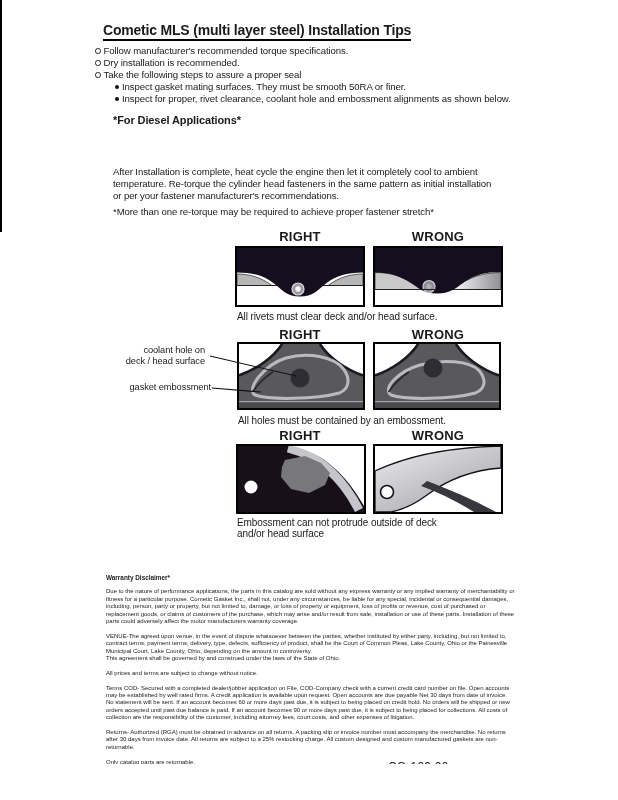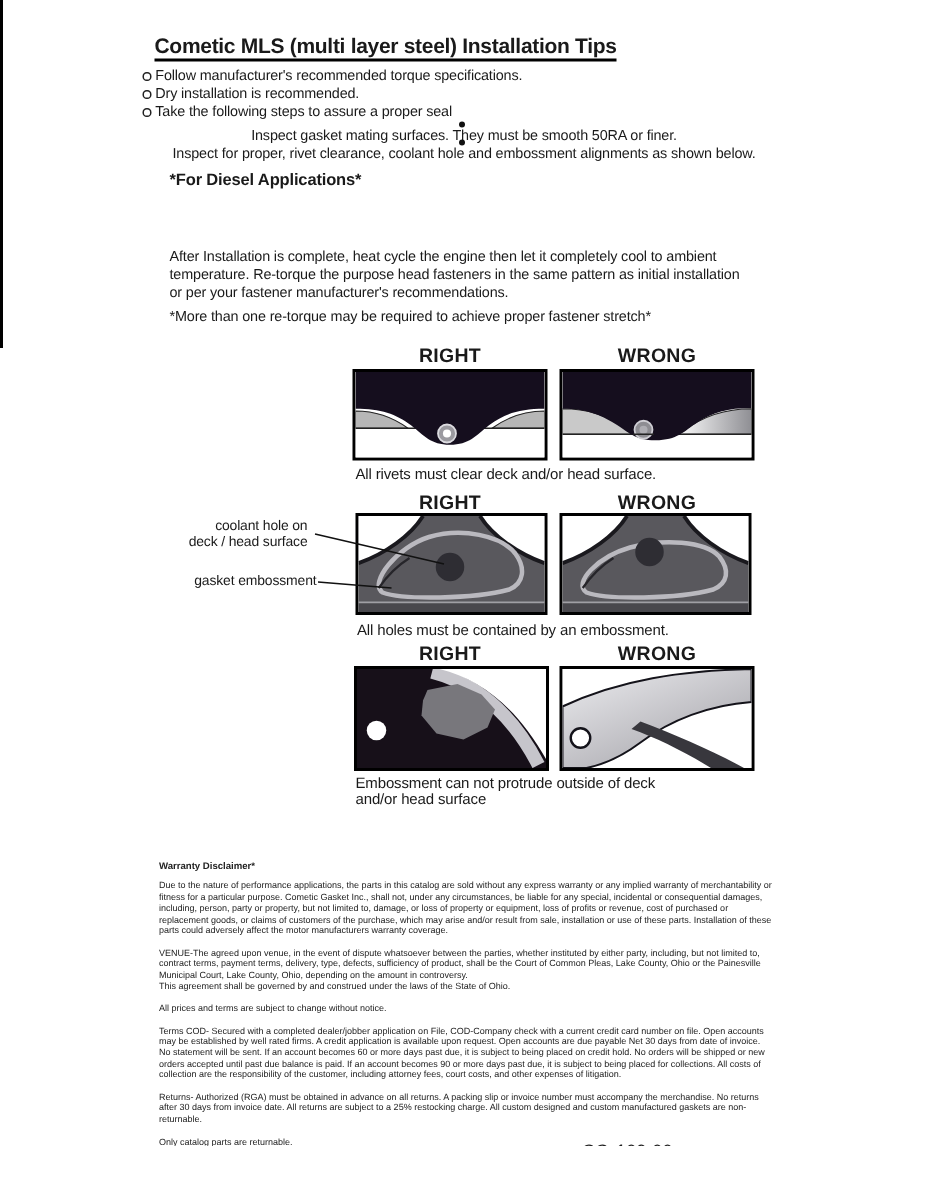--- a/index.html
+++ b/index.html
@@ -8,21 +8,21 @@
   .edge-line{position:absolute;left:0;top:0;width:2px;height:232px;background:#000;}
 
   .title{position:absolute;left:103px;top:22px;font-size:14px;font-weight:bold;
          letter-spacing:-0.2px;border-bottom:2px solid #000;padding-bottom:1px;white-space:nowrap;}
 
   .tips{position:absolute;left:95px;top:45px;font-size:9.6px;line-height:12px;letter-spacing:-0.1px;}
   .tip{display:flex;align-items:center;white-space:nowrap;height:12px;}
   .tip .mk{flex:none;margin-right:3px;}
   .mk-o{width:3.5px;height:3.5px;border:1px solid #222;border-radius:50%;display:inline-block;}
   .mk-d{width:4px;height:4px;background:#111;border-radius:50%;display:inline-block;}
-  .tip.sub{padding-left:20px;flex-direction:column;}
+  .tip.sub{padding-left:20px;}
 
   .diesel-h{position:absolute;left:113px;top:114px;font-size:11px;font-weight:bold;letter-spacing:-0.1px;}
   .dblock{position:absolute;left:113px;font-size:9.6px;line-height:11.9px;letter-spacing:-0.1px;}
   .dblock div{white-space:nowrap;}
   .p1{top:133px;} .p2{top:166px;} .p3{top:206px;}
 
   .fig-head{position:absolute;width:130px;text-align:center;font-size:13px;font-weight:bold;letter-spacing:0.2px;}
   .c1{left:235px;} .c2{left:373px;}
   .hr1{top:229px;} .hr2{top:327px;} .hr3{top:428px;}
 
@@ -76,21 +76,21 @@
       </div>
     <div class="tip sub">
         <span class="mk mk-d"></span>
         <span>Inspect for proper, rivet clearance, coolant hole and embossment alignments as shown below.</span>
       </div>
   </div>
 
   <div class="diesel-h">*For Diesel Applications*</div>
   <div class="dblock p2">
     <div>After Installation is complete, heat cycle the engine then let it completely cool to ambient</div>
-    <div>temperature. Re-torque the purpose head fasteners in the same pattern as initial installation</div>
+    <div>temperature. Re-torque the cylinder head fasteners in the same pattern as initial installation</div>
     <div>or per your fastener manufacturer's recommendations.</div>
   </div>
   <div class="dblock p3">
     <div>*More than one re-torque may be required to achieve proper fastener stretch*</div>
   </div>
 
   <div class="fig-head c1 hr1">RIGHT</div>
   <div class="fig-head c2 hr1">WRONG</div>
 
   <div class="fig f1l">

